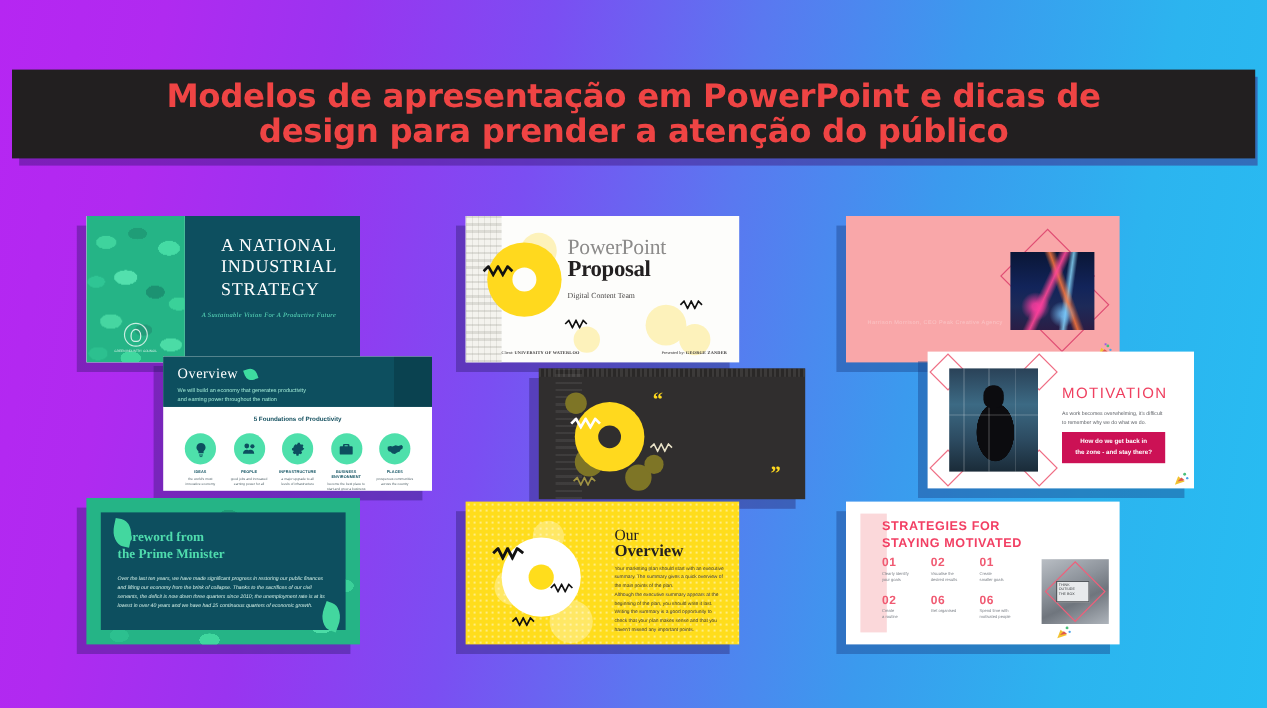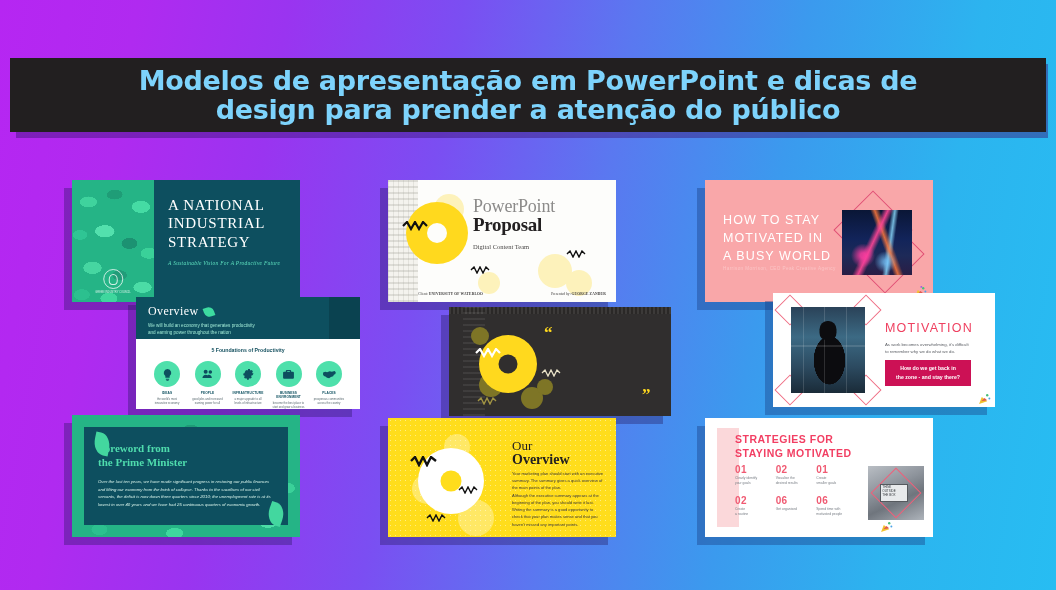--- a/index.html
+++ b/index.html
@@ -19,21 +19,21 @@
     width: 1032px; height: 74px;
     background: rgba(60,20,120,0.45);
   }
   .banner {
     position: absolute; left: 10px; top: 58px;
     width: 1036px; height: 74px;
     background: #221f20;
     display: flex; align-items: center; justify-content: center;
   }
   .banner-title {
-    color: #7dd3fc;
+    color: #ef4444;
     font-family: "DejaVu Sans", sans-serif;
     font-weight: bold;
     font-size: 27px;
     line-height: 1.08;
     text-align: center;
     letter-spacing: -0.3px;
     padding: 0 14px;
     white-space: pre-line;
   }
 
@@ -297,21 +297,21 @@
 <div class="shadow" style="left:64px;top:188px;width:228px;height:122px;"></div>
 <div class="slide" id="slide-national">
   <div class="leafpanel leafbg">
     <div class="nat-logo">
       <div class="bulb"></div>
       <div class="lbl">GREEN INDUSTRY
 COUNCIL</div>
     </div>
   </div>
   <div class="textpanel">
-    <div class="nat-title" style="white-space:pre-line;">A NATIONAL
+    <div class="nat-title" style="white-space:pre-line;margin-left:16px;">A NATIONAL
 INDUSTRIAL
 STRATEGY</div>
     <div class="nat-sub">A Sustainable Vision For A Productive Future</div>
   </div>
 </div>
 
 <div class="shadow" style="left:128px;top:305px;width:224px;height:112px;"></div>
 <div class="slide" id="slide-overview">
   <div class="ov-head">
     <div class="bar"></div>
@@ -482,23 +482,20 @@
   </div>
   <div class="oo-p" style="top:52px;">Your marketing plan should start with an executive summary. The summary gives a quick overview of the main points of the plan.</div>
   <div class="oo-p" style="top:74px;">Although the executive summary appears at the beginning of the plan, you should write it last. Writing the summary is a good opportunity to check that your plan makes sense and that you haven't missed any important points.</div>
 </div>
 
 <div class="shadow" style="left:697px;top:188px;width:228px;height:122px;background:rgba(25,60,130,0.4);"></div>
 <div class="slide" id="slide-howto">
   <div class="diamond" style="left:140px;top:22px;width:56px;height:56px;"></div>
   <div class="diamond" style="left:152px;top:46px;width:56px;height:56px;"></div>
   <div class="city-photo"></div>
-  <div class="ht-title" style="white-space:pre-line;">HOW TO STAY
-MOTIVATED IN
-A BUSY WORLD</div>
   <div class="ht-sub">Harrison Morrison, CEO Peak Creative Agency</div>
   <svg class="confetti" style="right:6px;bottom:4px;" viewBox="0 0 24 24">
     <path d="M2 22l5-13 10 8z" fill="#f2c230"></path>
       <path d="M6 17l6-6 5 4z" fill="#e0574f"></path>
     <circle cx="17" cy="6" r="2.2" fill="#49c07a"></circle>
       <circle cx="21" cy="12" r="1.8" fill="#4aa3e8"></circle>
     <rect x="12" y="2" width="3" height="3" fill="#9b5de5"></rect>
   </svg>
 </div>
 

